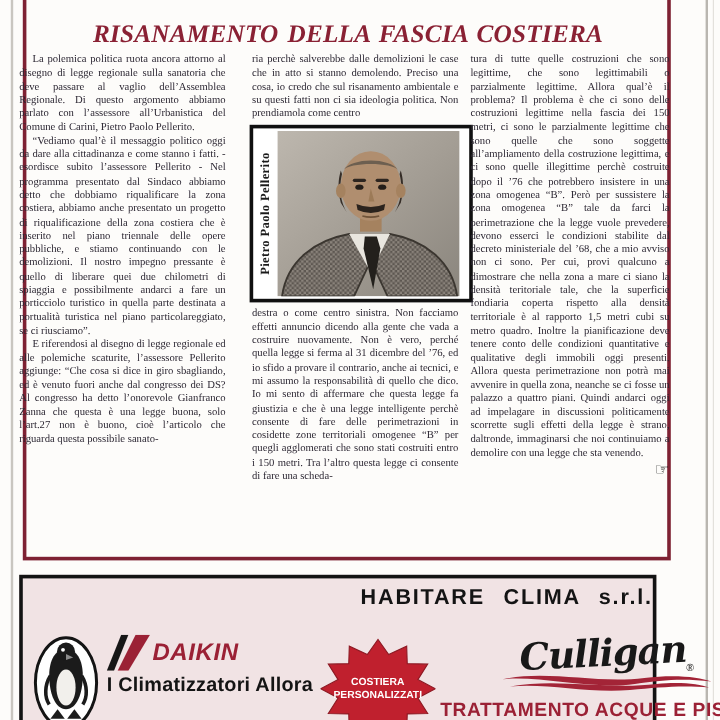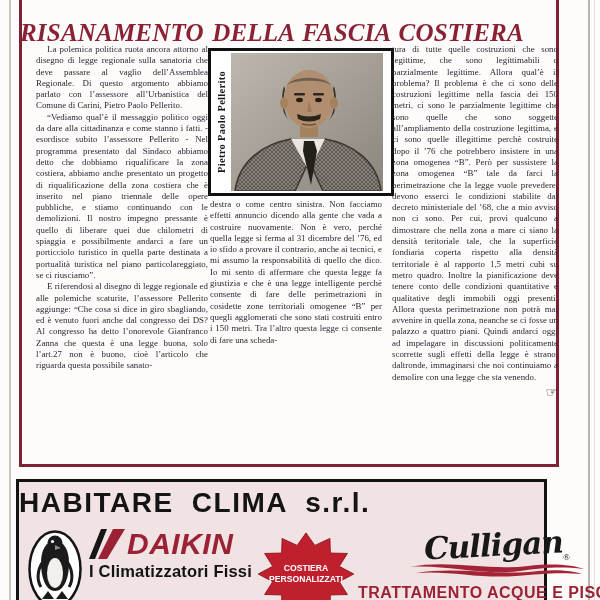--- a/index.html
+++ b/index.html
@@ -14,34 +14,34 @@
   .edge.right{left:588px;width:2px;background:#b9b6b0;}
   .edge.right2{left:594px;width:1px;background:#e3e1dc;}
 
   
   .article-box{
     position:absolute;left:19px;top:-10px;width:540px;height:477px;
     border:3px solid #7e2133;background:#fdfcfa;box-sizing:border-box;
   }
   .headline{
     position:absolute;left:20px;top:2px;width:540px;
-    text-align:left;
+    text-align:center;
     font-family:"Liberation Serif", serif;
     font-style:italic;font-weight:bold;
-    font-size:25px;letter-spacing:.2px;word-spacing:2px;
+    font-size:21px;letter-spacing:.2px;word-spacing:2px;
     color:#8a2134;white-space:nowrap;
   }
   .col{
     position:absolute;top:44px;
     font-size:8.9px;line-height:11.3px;text-align:justify;
     color:#2c2733;
   }
   .col p{margin:0;}
   .col p.ind{text-indent:11px;}
-  #col1{left:36px;width:172px;}
+  #col1{left:16px;width:172px;}
   #col2{left:210px;width:172px;}
   #col3{left:392px;width:166px;}
 
   
   .photo{
     width:176px;height:138px;margin:4px 0 3px -2px;
     border:3px solid #101010;background:#fff;
     display:flex;align-items:stretch;padding:2px;box-sizing:content-box;
   }
   .photo-caption{
@@ -54,34 +54,34 @@
   .photo-img{flex:1;overflow:hidden;}
   .endmark{text-align:right;font-size:14px;line-height:14px;margin-top:2px;color:#1a1a1a;
     font-family:"DejaVu Sans", sans-serif;}
 
   
   .ad-box{
     position:absolute;left:16px;top:479px;width:531px;height:140px;
     border:3px solid #131313;background:#f1e3e4;box-sizing:border-box;
   }
   .ad-title{
-    margin-top:5px;text-align:left;
-    font-family:"Liberation Sans", sans-serif;font-weight:bold;
-    font-size:28px;letter-spacing:1.5px;word-spacing:9px;color:#141414;
+    margin-top:5px;text-align:right;
+    font-family:"Liberation Sans", sans-serif;font-weight:bold;
+    font-size:18px;letter-spacing:1.5px;word-spacing:9px;color:#141414;
   }
   .ad-row{
     position:absolute;left:6px;top:47px;right:4px;
     display:flex;align-items:flex-start;
   }
   .oval-logo{flex:0 0 56px;margin-left:2px;}
   .daikin-block{margin-left:6px;width:178px;}
   .daikin-line{display:flex;align-items:flex-end;}
   .daikin-word{
     font-family:"Liberation Sans", sans-serif;font-weight:bold;font-style:italic;
-    font-size:30px;line-height:30px;letter-spacing:.5px;color:#9b2135;margin-left:2px;
+    font-size:20px;line-height:30px;letter-spacing:.5px;color:#9b2135;margin-left:2px;
   }
   .daikin-tagline{
     font-family:"Liberation Sans", sans-serif;font-weight:bold;
     font-size:16.5px;color:#141414;margin-top:3px;letter-spacing:.2px;white-space:nowrap;
   }
   .starburst{flex:0 0 96px;position:relative;margin-left:6px;margin-top:2px;}
   .starburst-text{
     position:absolute;left:0;top:0;width:96px;height:86px;
     display:flex;flex-direction:column;align-items:center;justify-content:center;
     font-family:"Liberation Sans", sans-serif;font-weight:bold;
@@ -110,20 +110,21 @@
 
 <h1 class="headline">RISANAMENTO DELLA FASCIA COSTIERA</h1>
 
 <div class="col" id="col1">
   <p class="ind">La polemica politica ruota ancora attorno al disegno di legge regionale sulla sanatoria che deve passare al vaglio dell’Assemblea Regionale. Di questo argomento abbiamo parlato con l’assessore all’Urbanistica del Comune di Carini, Pietro Paolo Pellerito.</p>
   <p class="ind">“Vediamo qual’è il messaggio politico oggi da dare alla cittadinanza e come stanno i fatti. - esordisce subito l’assessore Pellerito - Nel programma presentato dal Sindaco abbiamo detto che dobbiamo riqualificare la zona costiera, abbiamo anche presentato un progetto di riqualificazione della zona costiera che è inserito nel piano triennale delle opere pubbliche, e stiamo continuando con le demolizioni. Il nostro impegno pressante è quello di liberare quei due chilometri di spiaggia e possibilmente andarci a fare un porticciolo turistico in quella parte destinata a portualità turistica nel piano particolareggiato, se ci riusciamo”.</p>
   <p class="ind">E riferendosi al disegno di legge regionale ed alle polemiche scaturite, l’assessore Pellerito aggiunge: “Che cosa si dice in giro sbagliando, ed è venuto fuori anche dal congresso dei DS? Al congresso ha detto l’onorevole Gianfranco Zanna che questa è una legge buona, solo l’art.27 non è buono, cioè l’articolo che riguarda questa possibile sanato-</p>
 </div>
 
 <div class="col" id="col2">
+  <p>ria perchè salverebbe dalle demolizioni le case che in atto si stanno demolendo. Preciso una cosa, io credo che sul risanamento ambientale e su questi fatti non ci sia ideologia politica. Non prendiamola come centro</p>
 
   <div class="photo">
     <div class="photo-caption">Pietro Paolo Pellerito</div>
     <div class="photo-img">
       <svg width="152" height="138" viewBox="0 0 152 138" xmlns="http://www.w3.org/2000/svg">
         <defs>
           <linearGradient id="bgGrad" x1="0" y1="0" x2="1" y2="1">
             <stop offset="0" stop-color="#bdb7ae"></stop>
             <stop offset="0.55" stop-color="#a29c93"></stop>
             <stop offset="1" stop-color="#8a857d"></stop>
@@ -197,21 +198,21 @@
     </div>
 
     <div class="daikin-block">
       <div class="daikin-line">
         <svg width="36" height="30" viewBox="0 0 36 30" xmlns="http://www.w3.org/2000/svg">
           <polygon points="12,0 18,0 6,30 0,30" fill="#161616"></polygon>
           <polygon points="24,0 36,0 18,30 9,30" fill="#9b2135"></polygon>
         </svg>
         <span class="daikin-word">DAIKIN</span>
       </div>
-      <div class="daikin-tagline">I Climatizzatori Fissi</div>
+      <div class="daikin-tagline">I Climatizzatori Allora</div>
     </div>
 
     <div class="starburst">
       <svg width="96" height="86" viewBox="0 0 100 90" xmlns="http://www.w3.org/2000/svg">
         <polygon fill="#c0202e" stroke="#8e1a24" stroke-width="1" points="100,45 84.8,53 93.3,66.5 75.5,66.9 75,82.2 59.3,74.9 50,88 40.7,74.9 25,82.2 24.5,66.9 6.7,66.5 15.2,53 0,45 15.2,37 6.7,23.5 24.5,23.1 25,7.8 40.7,15.1 50,2 59.3,15.1 75,7.8 75.5,23.1 93.3,23.5 84.8,37"></polygon>
       </svg>
       <div class="starburst-text">
         <span>COSTIERA</span>
         <span>PERSONALIZZATI</span>
       </div>

